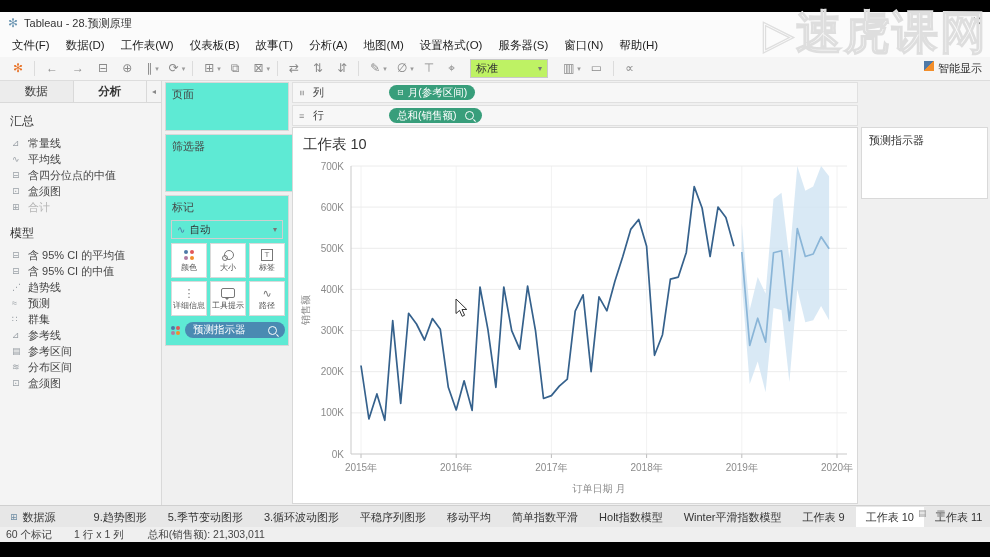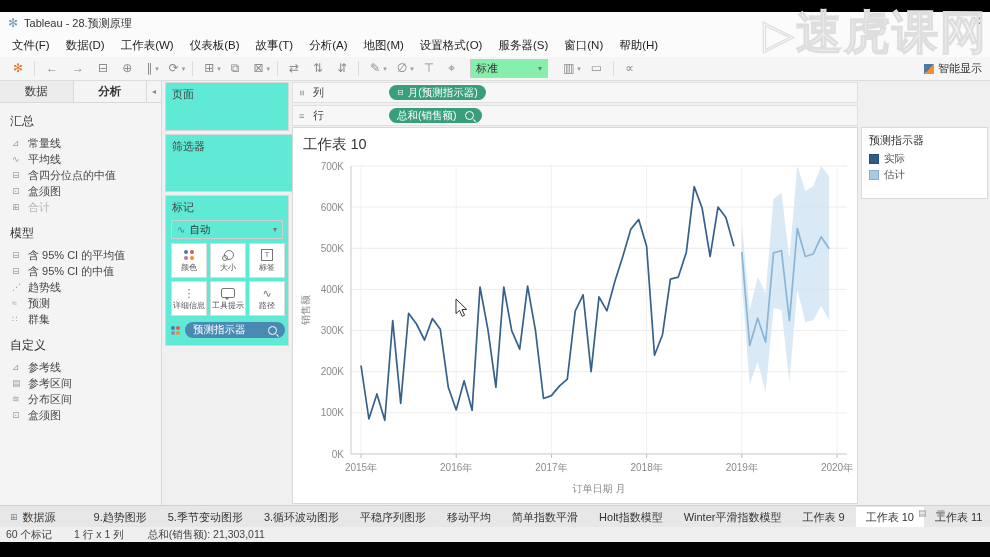--- a/index.html
+++ b/index.html
@@ -12,23 +12,23 @@
   #titlebar .logo{margin:0 6px 0 8px;font-size:12px;color:#7099b5;}
   #titlebar .ttl{font-size:11px;color:#333;}
   #close-btn{position:absolute;right:8px;top:2px;font-size:12px;color:#444;cursor:default;}
   #menubar{left:0;top:34px;width:990px;height:23px;background:#fbfbfb;display:flex;align-items:center;padding-left:4px;box-sizing:border-box;}
   .menu-item{font-size:11.5px;color:#222;padding:0 8px;line-height:23px;}
   #toolbar{left:0;top:57px;width:990px;height:24px;background:#f5f5f5;border-bottom:1px solid #ddd;display:flex;align-items:center;box-sizing:border-box;padding:0 6px;}
   .tb-ic{font-size:12px;color:#8a8a8a;padding:0 7px;line-height:23px;}
   .tb-ic.logo{color:#e8762d;}
   .tb-sep{width:1px;height:15px;background:#dcdcdc;margin:0 4px;}
   .tb-caret{font-size:7px;color:#9a9a9a;margin-left:-4px;padding-right:3px;}
-  #fit-select{display:flex;align-items:center;justify-content:space-between;width:66px;height:17px;border:1px solid #c9c9c9;background:#86efac;margin:0 8px;padding:0 5px;font-size:11px;color:#333;}
+  #fit-select{display:flex;align-items:center;justify-content:space-between;width:66px;height:17px;border:1px solid #c9c9c9;background:#bef264;margin:0 8px;padding:0 5px;font-size:11px;color:#333;}
   #fit-select .caret{font-size:8px;color:#777;}
-  #smart-show{position:absolute;right:8px;top:61px;display:flex;align-items:center;font-size:11px;color:#333;}
+  #smart-show{position:absolute;right:8px;top:61px;display:flex;align-items:flex-start;font-size:11px;color:#333;}
   #smart-show .sq{width:10px;height:10px;margin-right:4px;background:linear-gradient(135deg,#4e79a7 50%,#f28e2b 50%);}
   
   #main{left:0;top:81px;width:990px;height:424px;background:#f0f0f0;}
   
   #sidebar{left:0;top:0;width:162px;height:424px;background:#f4f4f4;border-right:1px solid #d9d9d9;box-sizing:border-box;}
   #side-tabs{display:flex;height:21px;border-bottom:1px solid #d9d9d9;background:#ececec;}
   .side-tab{flex:1;font-size:11.5px;color:#333;text-align:center;line-height:21px;border-right:1px solid #d9d9d9;}
   .side-tab.active{background:#f4f4f4;font-weight:bold;}
   #collapse-ic{width:14px;line-height:21px;font-size:8px;color:#888;text-align:center;background:#f4f4f4;}
   .sec-title{font-size:12px;color:#333;margin:10px 0 5px 10px;}
@@ -216,21 +216,20 @@
           <span>趋势线</span>
         </div>
         <div class="side-item">
           <span class="g">≈</span>
           <span>预测</span>
         </div>
         <div class="side-item">
           <span class="g">∷</span>
           <span>群集</span>
         </div>
-        <div class="sec-title">自定义</div>
         <div class="side-item">
           <span class="g">⊿</span>
           <span>参考线</span>
         </div>
         <div class="side-item">
           <span class="g">▤</span>
           <span>参考区间</span>
         </div>
         <div class="side-item">
           <span class="g">≋</span>
@@ -309,21 +308,21 @@
         <span class="mini-mag"></span>
       </span>
     </div>
   </div>
 
   <div class="shelf" id="shelf-cols">
     <span class="sh-ic"><span class="rot90">≡</span></span>
     <span class="sh-lab">列</span>
     <span class="pill green">
       <span class="pg">⊟</span>
-      <span>月(预测指示器)</span>
+      <span>月(参考区间)</span>
     </span>
   </div>
   <div class="shelf" id="shelf-rows">
     <span class="sh-ic">≡</span>
     <span class="sh-lab">行</span>
     <span class="pill green">
       <span>总和(销售额)</span>
       <span class="mini-mag sp"></span>
     </span>
   </div>
@@ -369,30 +368,20 @@
         <polygon points="448.8,67.6 456.7,154.0 464.7,121.1 472.6,137.5 480.5,42.9 488.5,36.7 496.4,102.6 504.3,10.0 512.3,34.7 520.2,30.6 528.1,10.0 536.1,20.3 536.1,164.3 528.1,149.9 520.2,164.3 512.3,166.3 504.3,133.4 496.4,226.0 488.5,154.0 480.5,151.9 472.6,236.3 464.7,205.4 456.7,228.1 448.8,127.3" fill="#cfe3f3" fill-opacity="0.8"></polygon>
         <polyline points="448.8,96.0 456.7,189.4 464.7,162.2 472.6,186.1 480.5,96.8 488.5,94.8 496.4,164.7 504.3,72.5 512.3,100.5 520.2,98.0 528.1,80.8 536.1,92.7" fill="none" stroke="#8ab5d7" stroke-width="1.7" stroke-linejoin="round"></polyline>
         <polyline points="68.0,209.5 75.9,263.0 83.9,237.9 91.8,264.3 99.7,164.7 107.7,247.4 115.6,157.3 123.5,168.0 131.5,184.0 139.4,162.6 147.3,173.3 155.3,231.3 163.2,254.0 171.1,224.8 179.1,254.4 187.0,131.0 194.9,173.3 202.9,231.3 210.8,131.0 218.7,174.6 226.7,193.1 234.6,130.1 242.5,174.6 250.5,242.5 258.4,239.6 266.3,230.1 274.3,223.1 282.2,155.2 290.1,138.8 298.1,215.7 306.0,140.8 313.9,154.8 321.9,125.2 329.8,100.5 337.7,73.4 345.7,63.5 353.6,90.2 361.5,199.3 369.5,178.7 377.4,123.1 385.3,121.1 393.3,96.4 401.2,30.6 409.1,52.0 417.1,100.5 425.0,51.1 432.9,61.4 440.9,90.2" fill="none" stroke="#35618c" stroke-width="1.7" stroke-linejoin="round"></polyline>
         <text x="306" y="336" text-anchor="middle">订单日期 月</text>
         <text x="16" y="154" text-anchor="middle" transform="rotate(-90 16 154)">销售额</text>
       </svg>
   </div>
 
   <div class="abs" id="legend">
     <div class="lg-title">预测指示器</div>
-    <div id="legend-items">
-        <div class="lg-item">
-          <span class="sw" style="background: rgb(45, 92, 134);"></span>
-          <span>实际</span>
-        </div>
-        <div class="lg-item">
-          <span class="sw" style="background: rgb(167, 203, 229);"></span>
-          <span>估计</span>
-        </div>
-      </div>
   </div>
 </div>
 
 <div class="abs" id="tabsbar">
     <div class="btab ds">
       <span class="g">⊞</span>
       <span>数据源</span>
     </div>
     <div class="btab">9.趋势图形</div>
     <div class="btab">5.季节变动图形</div>

